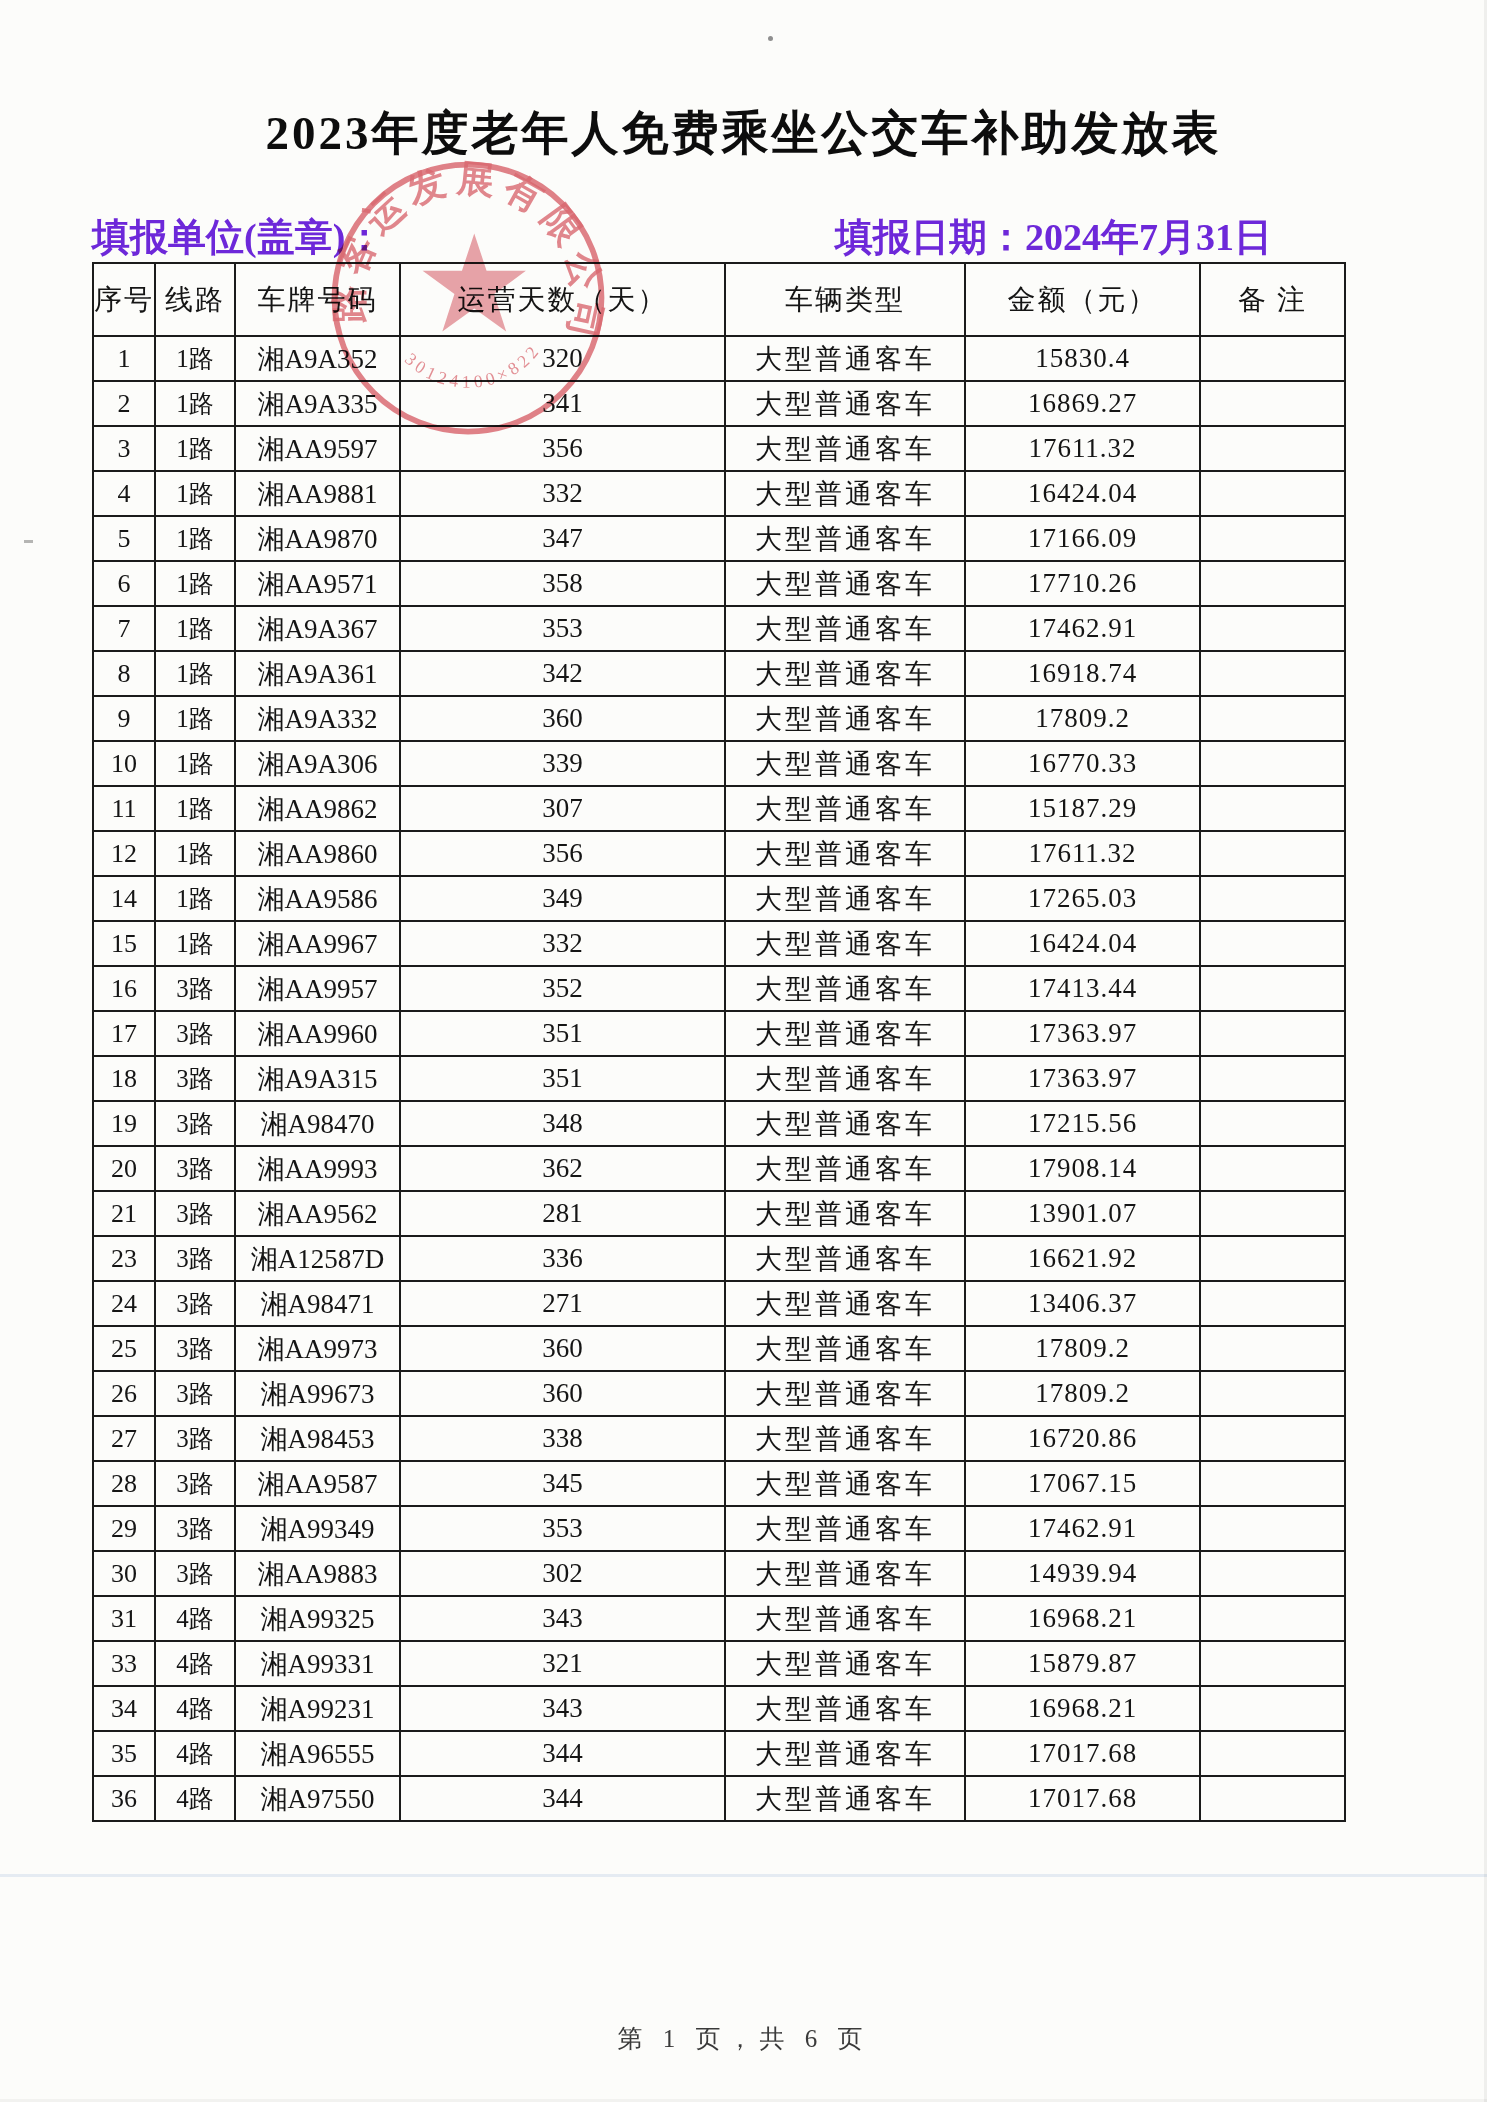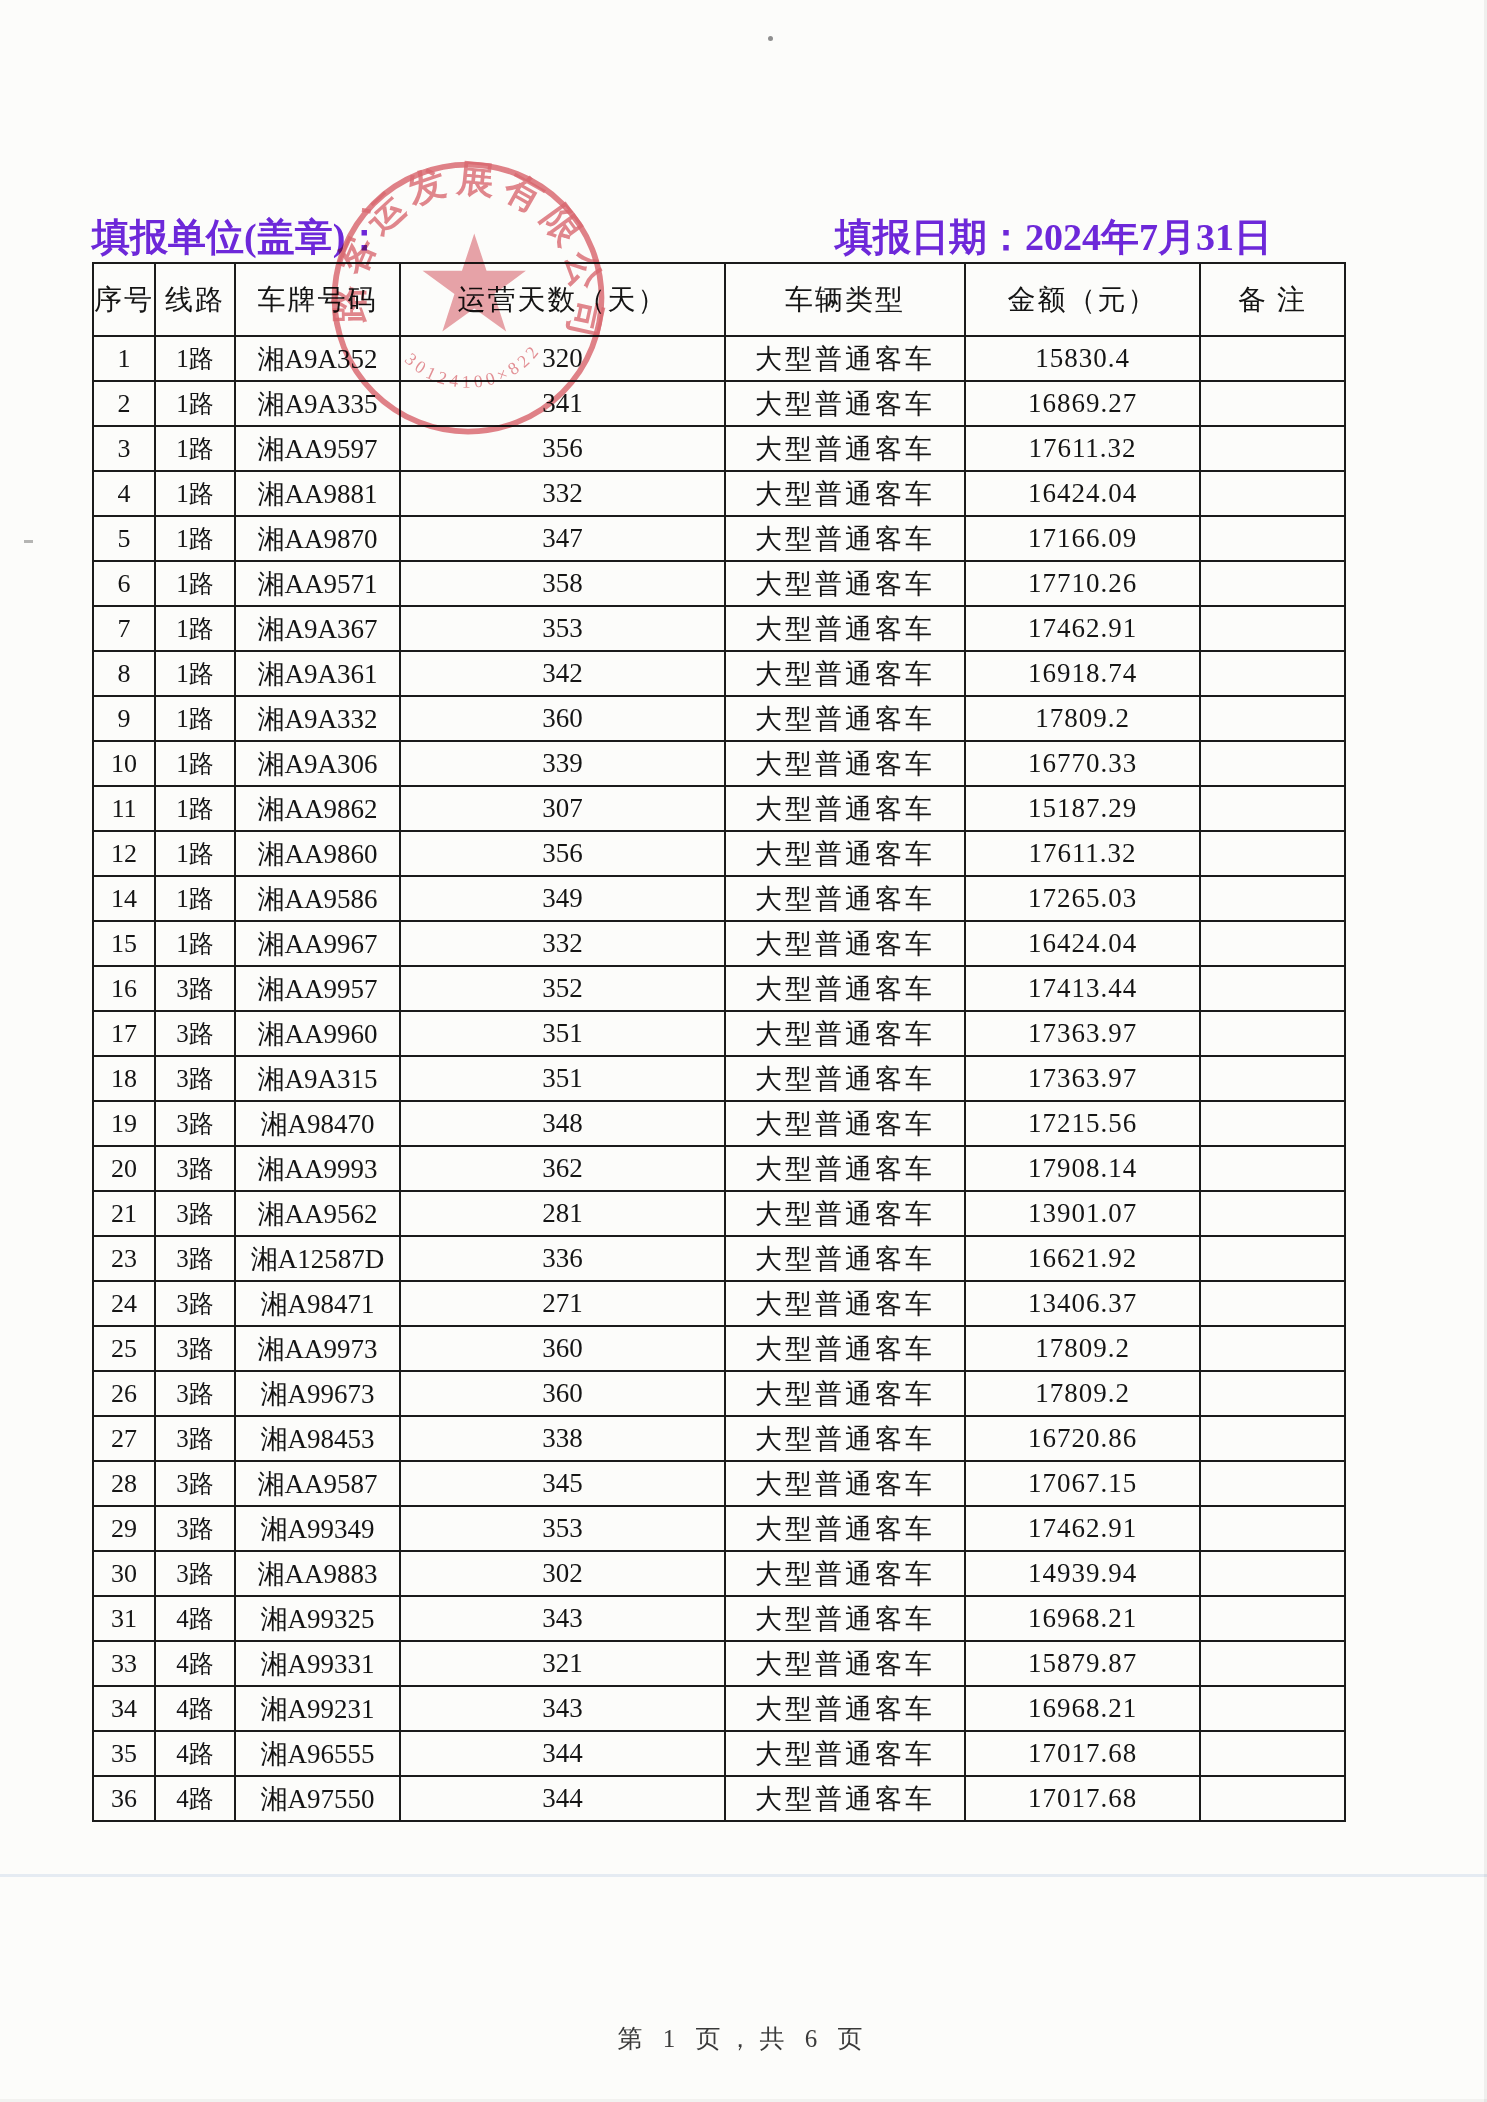--- a/index.html
+++ b/index.html
@@ -49,20 +49,21 @@
   .dash1{left:24px;top:540px;width:9px;height:3px;background:#b5b5b3;}
   .scanline{left:0;top:1874px;width:1487px;height:3px;background:rgba(175,195,225,.30);}
   .edge-r{right:0;top:0;width:3px;height:2102px;background:rgba(0,0,0,.05);}
   .edge-b{left:0;bottom:0;width:1487px;height:3px;background:rgba(0,0,0,.04);}
 </style>
 </head>
 <body>
 
 <div class="page">
 
+  <div class="title">2023年度老年人免费乘坐公交车补助发放表</div>
 
   <div class="form-line">
     <span>填报单位(盖章)：</span>
     <span>填报日期：2024年7月31日</span>
   </div>
 
   <table class="doc-table">
     <colgroup>
       <col class="c0">
         <col class="c1">

